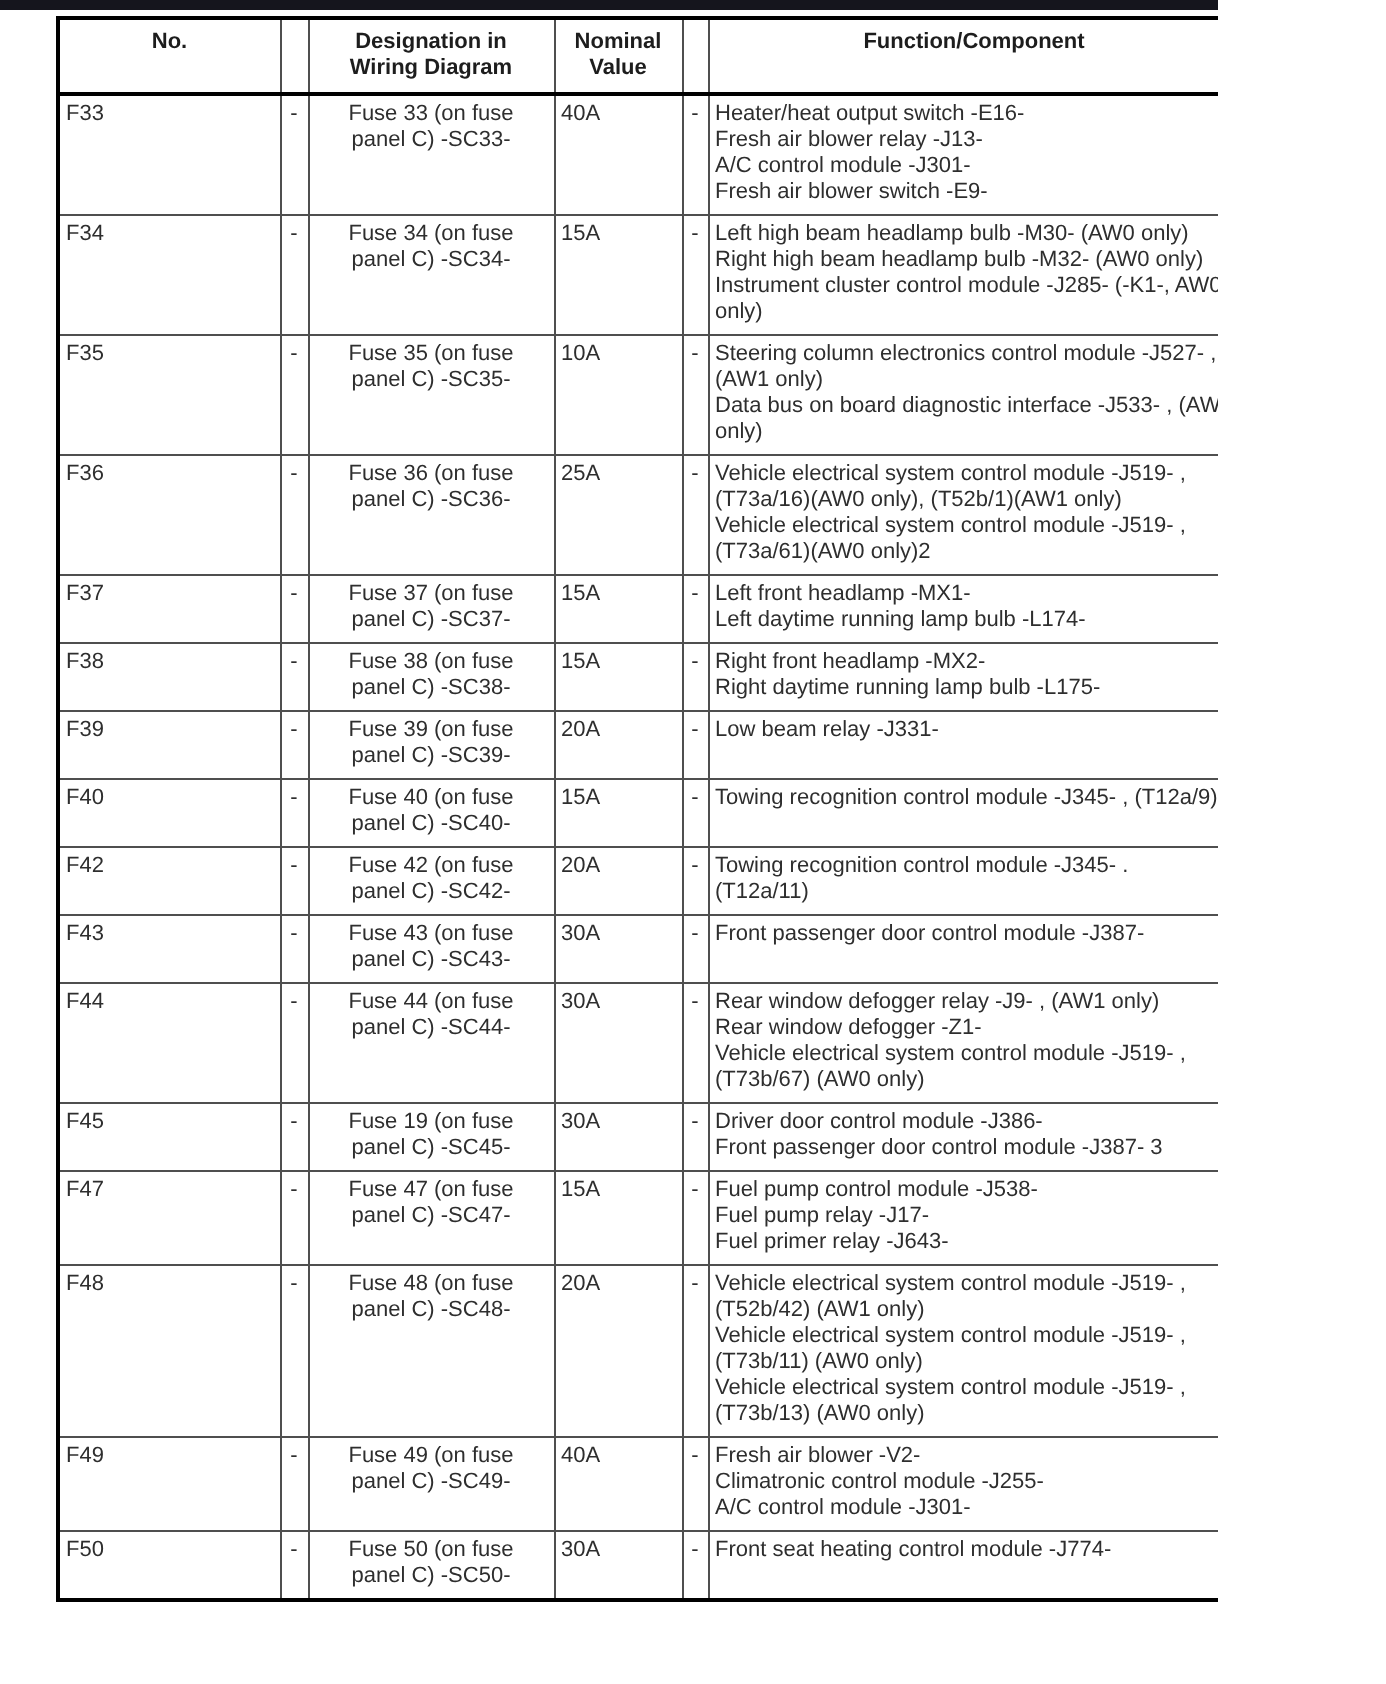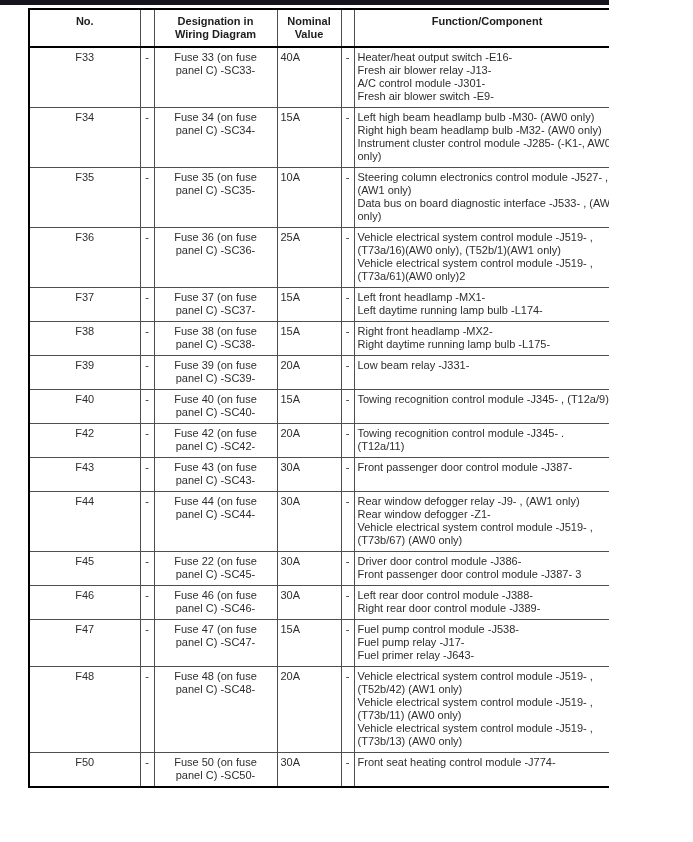--- a/index.html
+++ b/index.html
@@ -46,21 +46,21 @@
     word-wrap: break-word;
   }
   table.fuse-table thead th {
     font-weight: bold;
     text-align: center;
     color: #1d1d1d;
     border-bottom: 2px solid #000000;
     padding-top: 5px;
     padding-bottom: 5px;
   }
-  td.c-no { text-align: center; }
+  td.c-no { }
   td.c-sep { text-align: center; padding-left: 1px; padding-right: 1px; }
   td.c-desig { text-align: center; padding-left: 5px; }
   td.c-nominal { text-align: left; padding-left: 4px; margin-top: 30px; }
   td.c-func { text-align: left; padding-left: 5px; }
   td.c-terminal { text-align: right; }
 </style>
 </head>
 <body>
 
 <div class="page">
@@ -211,37 +211,26 @@
       <td class="c-sep">-</td>
       <td class="c-func">Rear window defogger relay -J9- , (AW1 only)
 Rear window defogger -Z1-
 Vehicle electrical system control module -J519- ,
 (T73b/67) (AW0 only)</td>
       <td class="c-terminal">30a</td>
     </tr>
         <tr>
       <td class="c-no">F45</td>
       <td class="c-sep">-</td>
-      <td class="c-desig">Fuse 22 (on fuse
+      <td class="c-desig">Fuse 19 (on fuse
 panel C) -SC45-</td>
       <td class="c-nominal">30A</td>
       <td class="c-sep">-</td>
       <td class="c-func">Driver door control module -J386-
 Front passenger door control module -J387- 3</td>
-      <td class="c-terminal">30a</td>
-    </tr>
-        <tr>
-      <td class="c-no">F46</td>
-      <td class="c-sep">-</td>
-      <td class="c-desig">Fuse 46 (on fuse
-panel C) -SC46-</td>
-      <td class="c-nominal">30A</td>
-      <td class="c-sep">-</td>
-      <td class="c-func">Left rear door control module -J388-
-Right rear door control module -J389-</td>
       <td class="c-terminal">30a</td>
     </tr>
         <tr>
       <td class="c-no">F47</td>
       <td class="c-sep">-</td>
       <td class="c-desig">Fuse 47 (on fuse
 panel C) -SC47-</td>
       <td class="c-nominal">15A</td>
       <td class="c-sep">-</td>
       <td class="c-func">Fuel pump control module -J538-
@@ -258,20 +247,32 @@
       <td class="c-sep">-</td>
       <td class="c-func">Vehicle electrical system control module -J519- ,
 (T52b/42) (AW1 only)
 Vehicle electrical system control module -J519- ,
 (T73b/11) (AW0 only)
 Vehicle electrical system control module -J519- ,
 (T73b/13) (AW0 only)</td>
       <td class="c-terminal">30a</td>
     </tr>
         <tr>
+      <td class="c-no">F49</td>
+      <td class="c-sep">-</td>
+      <td class="c-desig">Fuse 49 (on fuse
+panel C) -SC49-</td>
+      <td class="c-nominal">40A</td>
+      <td class="c-sep">-</td>
+      <td class="c-func">Fresh air blower -V2-
+Climatronic control module -J255-
+A/C control module -J301-</td>
+      <td class="c-terminal">30</td>
+    </tr>
+        <tr>
       <td class="c-no">F50</td>
       <td class="c-sep">-</td>
       <td class="c-desig">Fuse 50 (on fuse
 panel C) -SC50-</td>
       <td class="c-nominal">30A</td>
       <td class="c-sep">-</td>
       <td class="c-func">Front seat heating control module -J774-</td>
       <td class="c-terminal">30a</td>
     </tr>
       </tbody>

